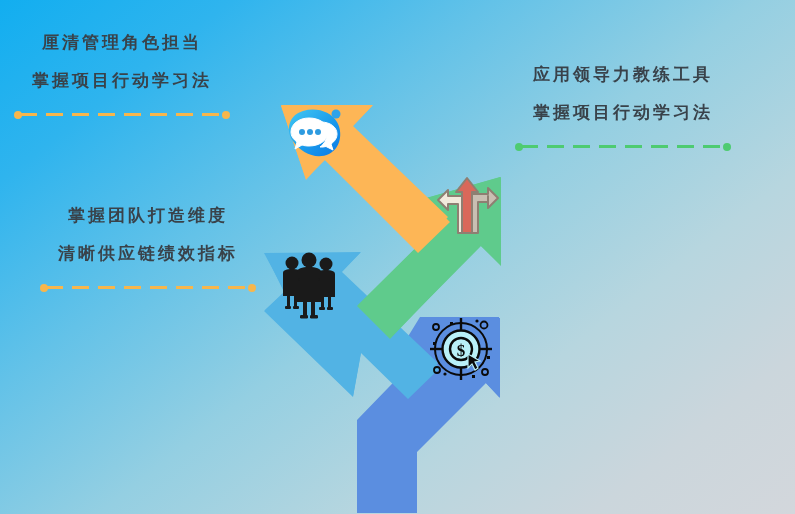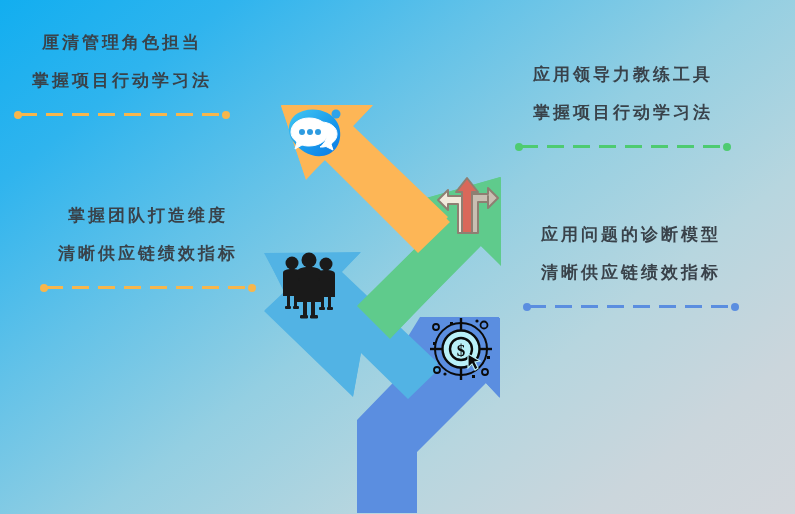--- a/index.html
+++ b/index.html
@@ -220,23 +220,14 @@
   <div id="tb-mid-left" class="textblock">
     <div class="line">掌握团队打造维度</div>
     <div class="line">清晰供应链绩效指标</div>
     <div class="divider" style="color:#F7B64C">
       <span class="cap left"></span>
       <span class="bar"></span>
       <span class="cap right"></span>
     </div>
   </div>
 
-  <div id="tb-mid-right" class="textblock">
-    <div class="line">应用问题的诊断模型</div>
-    <div class="line">清晰供应链绩效指标</div>
-    <div class="divider" style="color:#5B8EE0">
-      <span class="cap left"></span>
-      <span class="bar"></span>
-      <span class="cap right"></span>
-    </div>
-  </div>
 
 </div>
 
 </body></html>

